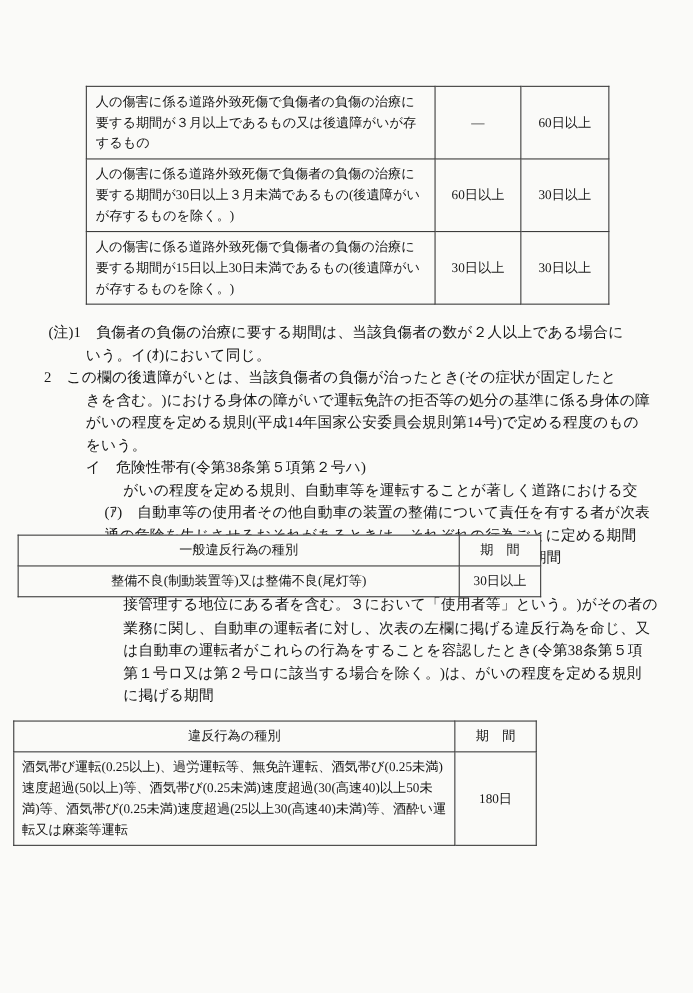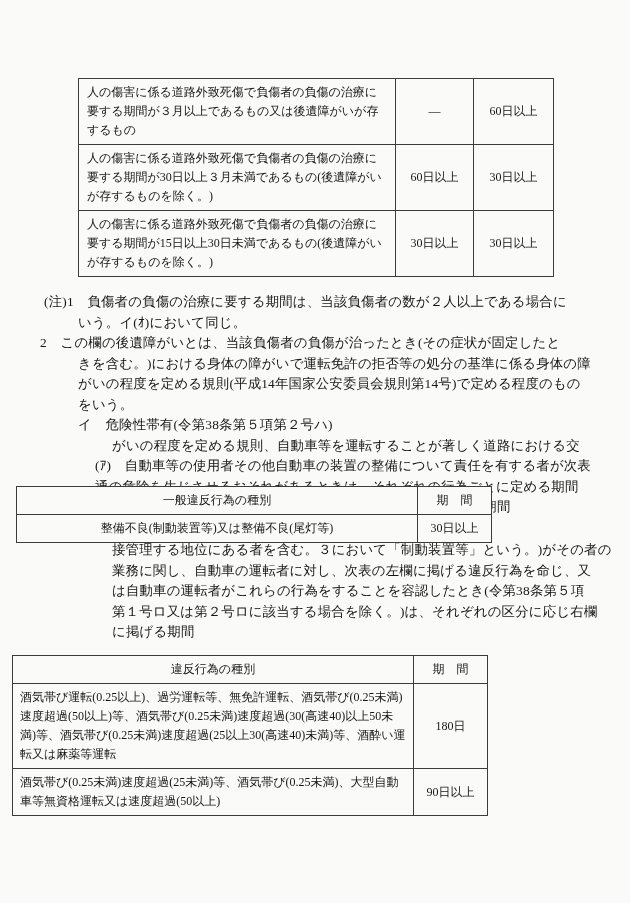--- a/index.html
+++ b/index.html
@@ -115,41 +115,37 @@
         <th class="cell-center">期　間</th>
       </tr>
       <tr>
         <td class="cell-center">整備不良(制動装置等)又は整備不良(尾灯等)</td>
         <td class="cell-center">30日以上</td>
       </tr>
     </tbody>
   </table>
 
   <div class="textblock" id="para-i-block">
-    <div class="line x112">接管理する地位にある者を含む。３において「制動装置等」という。)がその者の</div>
+    <div class="line x112">接管理する地位にある者を含む。３において「使用者等」という。)がその者の</div>
     <div class="line x112">業務に関し、自動車の運転者に対し、次表の左欄に掲げる違反行為を命じ、又</div>
     <div class="line x112">は自動車の運転者がこれらの行為をすることを容認したとき(令第38条第５項</div>
-    <div class="line x112">第１号ロ又は第２号ロに該当する場合を除く。)は、それぞれの区分に応じ右欄</div>
+    <div class="line x112">第１号ロ又は第２号ロに該当する場合を除く。)は、がいの程度を定める規則</div>
     <div class="line x112">に掲げる期間</div>
   </div>
 
   <table class="doc" id="table-violation">
     <colgroup>
         <col style="width:401px">
         <col style="width:74px">
       </colgroup>
     <tbody>
       <tr>
         <th class="cell-center">違反行為の種別</th>
         <th class="cell-center">期　間</th>
       </tr>
       <tr>
         <td class="cell-left">酒気帯び運転(0.25以上)、過労運転等、無免許運転、酒気帯び(0.25未満)速度超過(50以上)等、酒気帯び(0.25未満)速度超過(30(高速40)以上50未満)等、酒気帯び(0.25未満)速度超過(25以上30(高速40)未満)等、酒酔い運転又は麻薬等運転</td>
         <td class="cell-center">180日</td>
       </tr>
-      <tr>
-        <td class="cell-left">酒気帯び(0.25未満)速度超過(25未満)等、酒気帯び(0.25未満)、大型自動車等無資格運転又は速度超過(50以上)</td>
-        <td class="cell-center">90日以上</td>
-      </tr>
     </tbody>
   </table>
 
 </div>
 
 </body></html>

